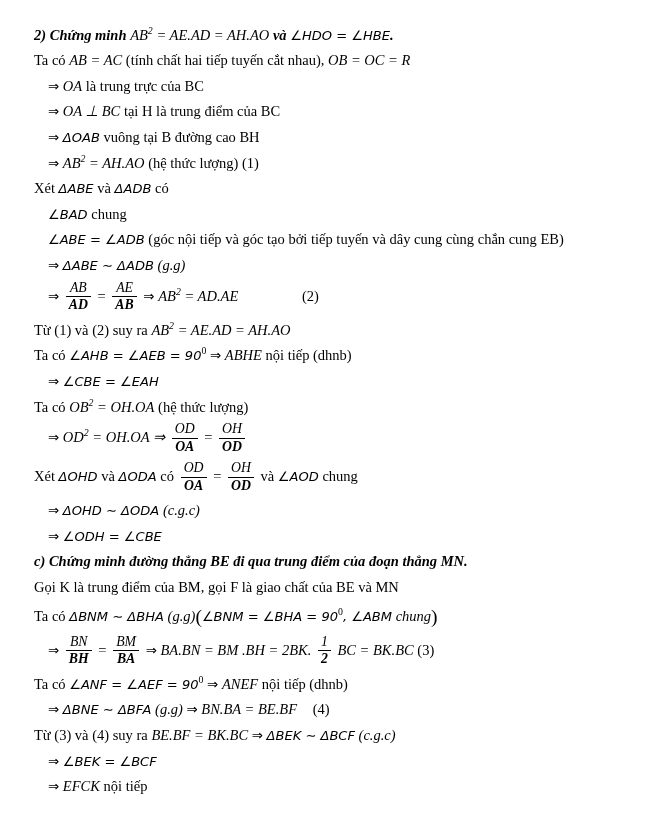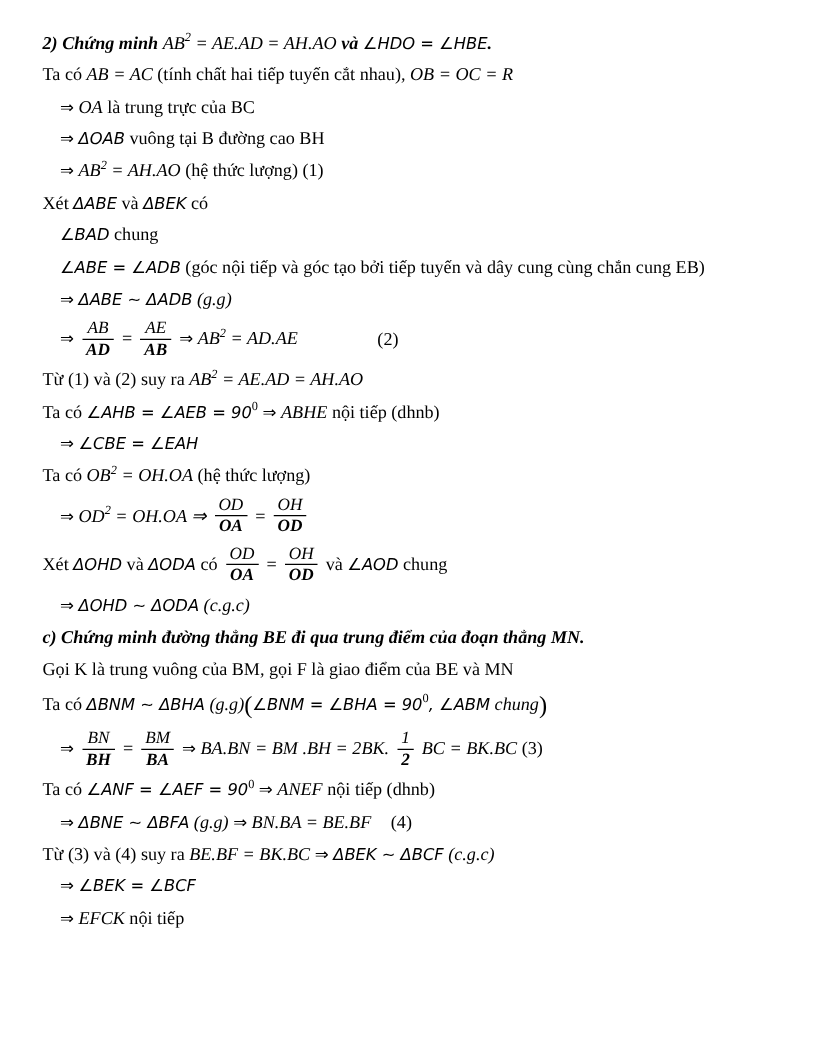--- a/index.html
+++ b/index.html
@@ -90,39 +90,44 @@
     <span>(tính chất hai tiếp tuyến cắt nhau),</span>
     <span class="italic">OB = OC = R</span>
   </div>
 
   <div class="line ind2">
     <span class="sym">⇒</span>
     <span class="italic">OA</span>
     <span>là trung trực của BC</span>
   </div>
 
+  <div class="line ind2">
+    <span class="sym">⇒</span>
+    <span class="italic">OA ⊥ BC</span>
+    <span>tại H là trung điểm của BC</span>
+  </div>
 
   <div class="line ind2">
     <span class="sym">⇒</span>
     <span class="italic tri">ΔOAB</span>
     <span>vuông tại B đường cao BH</span>
   </div>
 
   <div class="line ind2">
     <span class="sym">⇒</span>
     <span class="italic">AB</span><span class="sup italic">2</span>
     <span class="italic">= AH.AO</span>
     <span>(hệ thức lượng)   (1)</span>
   </div>
 
   <div class="line">
     <span>Xét</span>
     <span class="italic tri">ΔABE</span>
     <span>và</span>
-    <span class="italic tri">ΔBEK</span>
+    <span class="italic tri">ΔADB</span>
     <span>có</span>
   </div>
 
   <div class="line ind2">
     <span class="italic ang">∠BAD</span>
     <span>chung</span>
   </div>
 
   <div class="line ind2">
     <span class="italic ang">∠ABE = ∠ADB</span>
@@ -213,27 +218,31 @@
     <span>chung</span>
   </div>
 
   <div class="line ind2">
     <span class="sym">⇒</span>
     <span class="italic tri">ΔOHD ∼ ΔODA</span>
     <span class="italic">(c.g.c)</span>
   </div>
 
 
+  <div class="line ind2">
+    <span class="sym">⇒</span>
+    <span class="italic ang">∠ODH = ∠CBE</span>
+  </div>
 
   <div class="line">
     <span class="bold-italic">c) Chứng minh đường thẳng BE đi qua trung điểm của đoạn thẳng MN.</span>
   </div>
 
   <div class="line">
-    <span>Gọi K là trung vuông của BM, gọi F là giao điểm của BE và MN</span>
+    <span>Gọi K là trung điểm của BM, gọi F là giao chất của BE và MN</span>
   </div>
 
   <div class="line">
     <span>Ta có</span>
     <span class="italic tri">ΔBNM ∼ ΔBHA</span>
     <span class="italic">(g.g)</span><span class="paren-big">(</span><span class="italic ang">∠BNM = ∠BHA = 90</span><span class="sup">0</span><span class="italic ang">, ∠ABM</span>
     <span class="italic">chung</span><span class="paren-big">)</span>
   </div>
 
   <div class="line ind2 tall">

